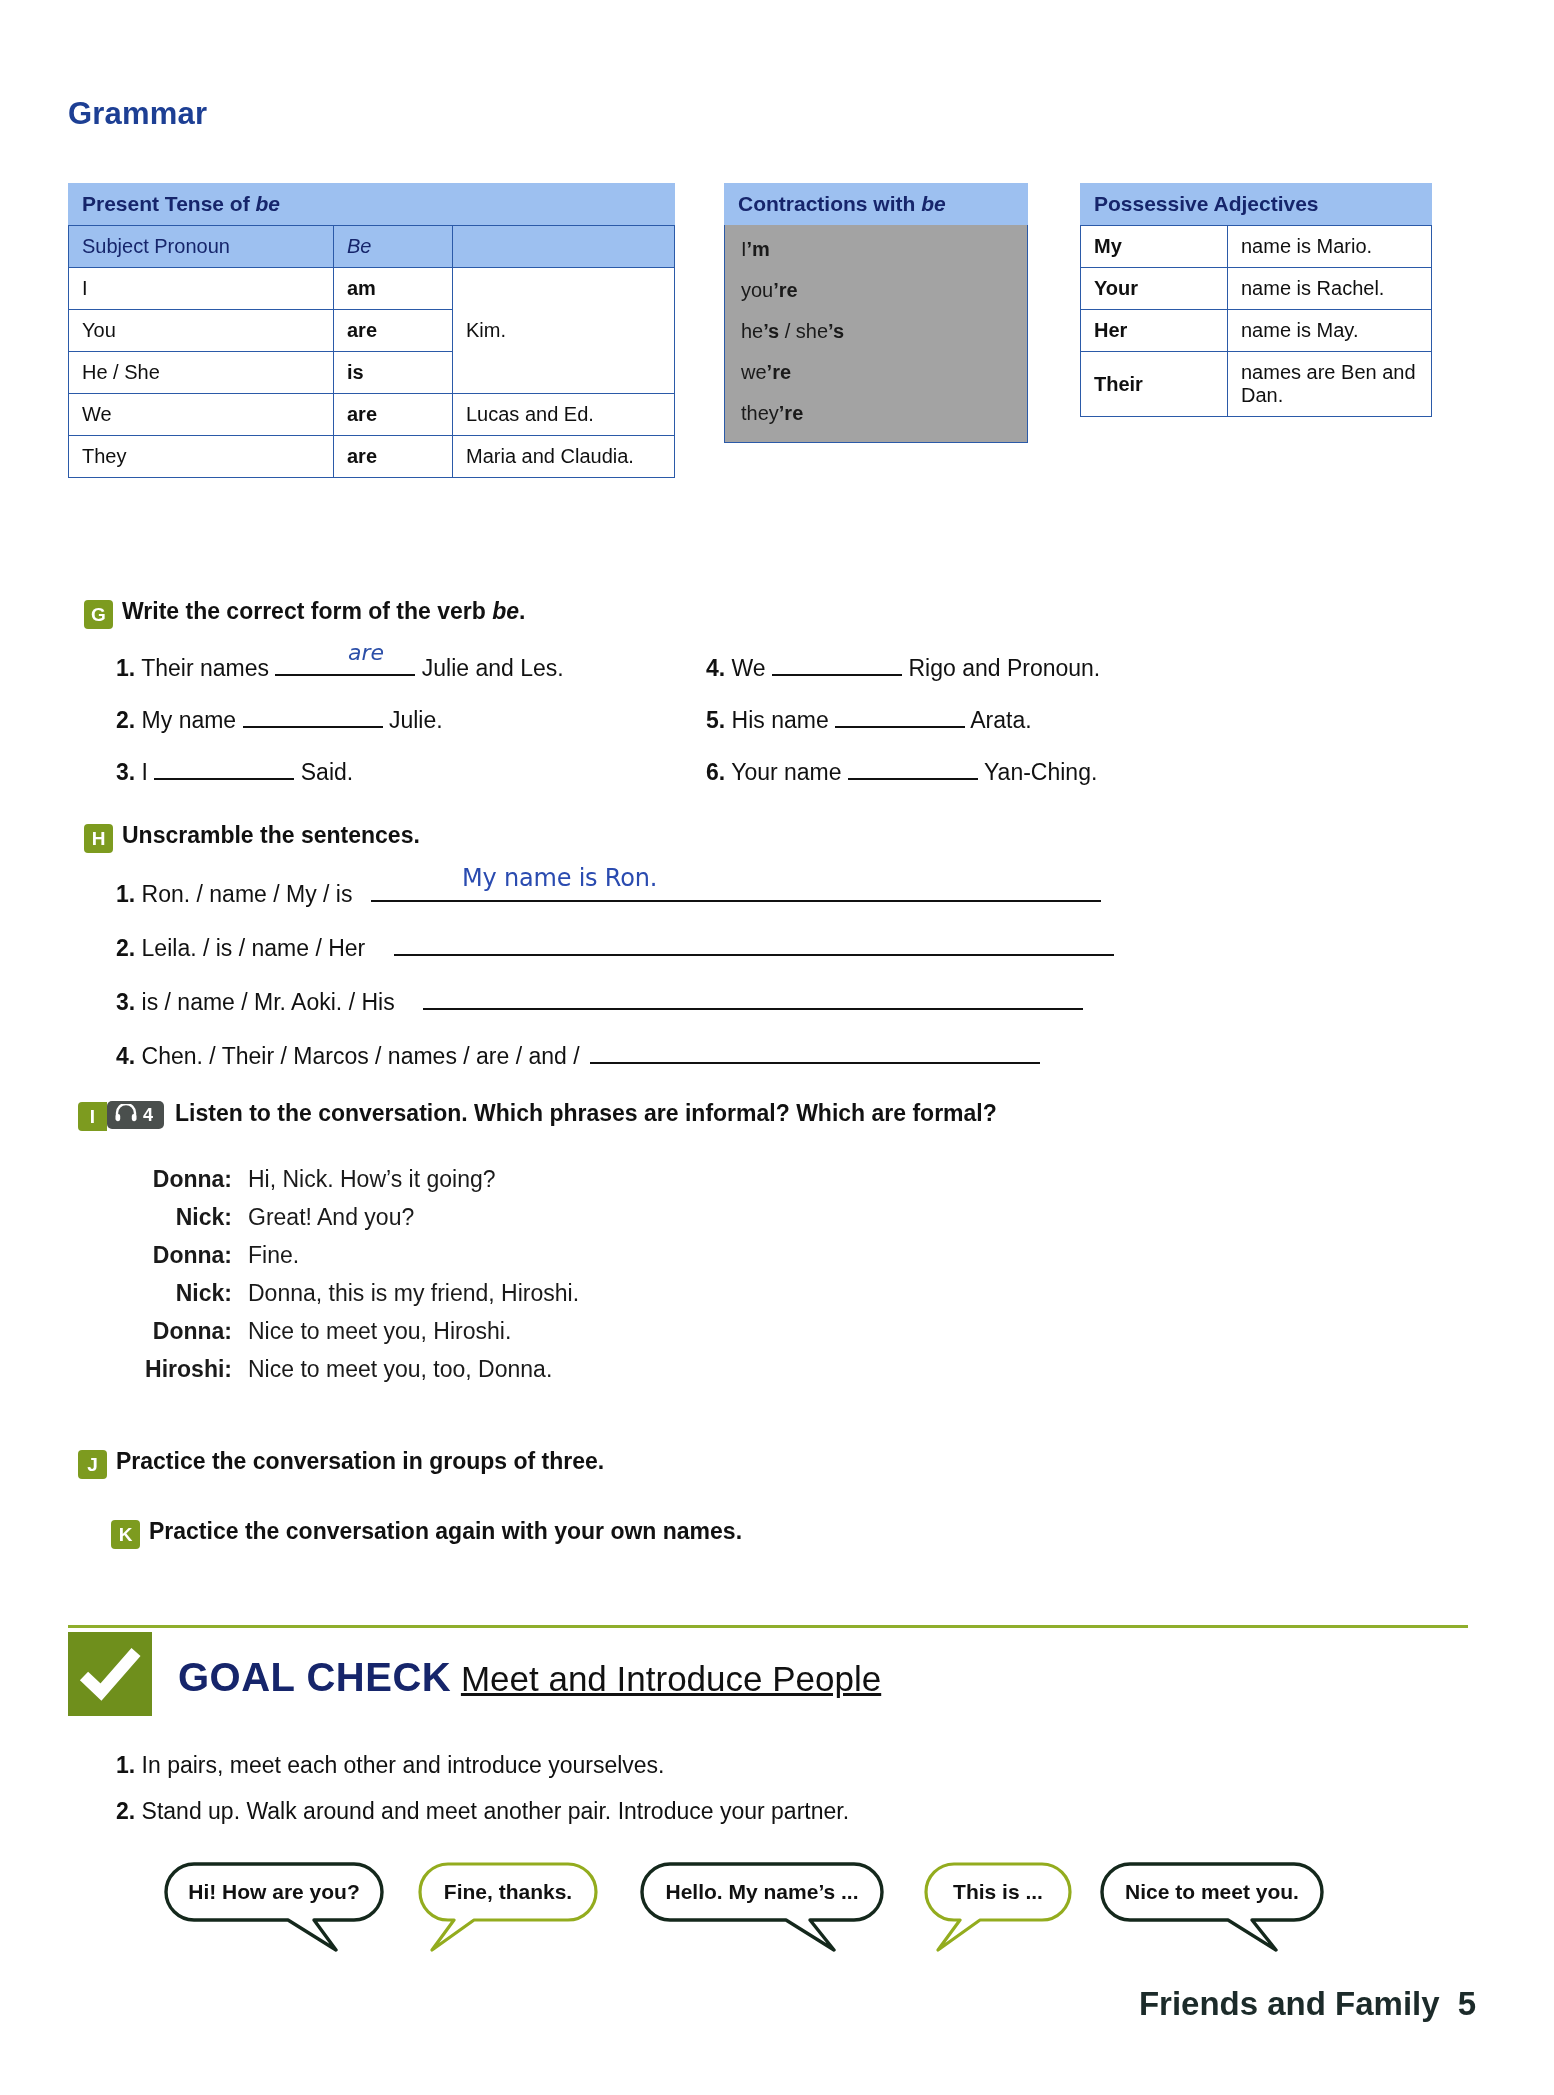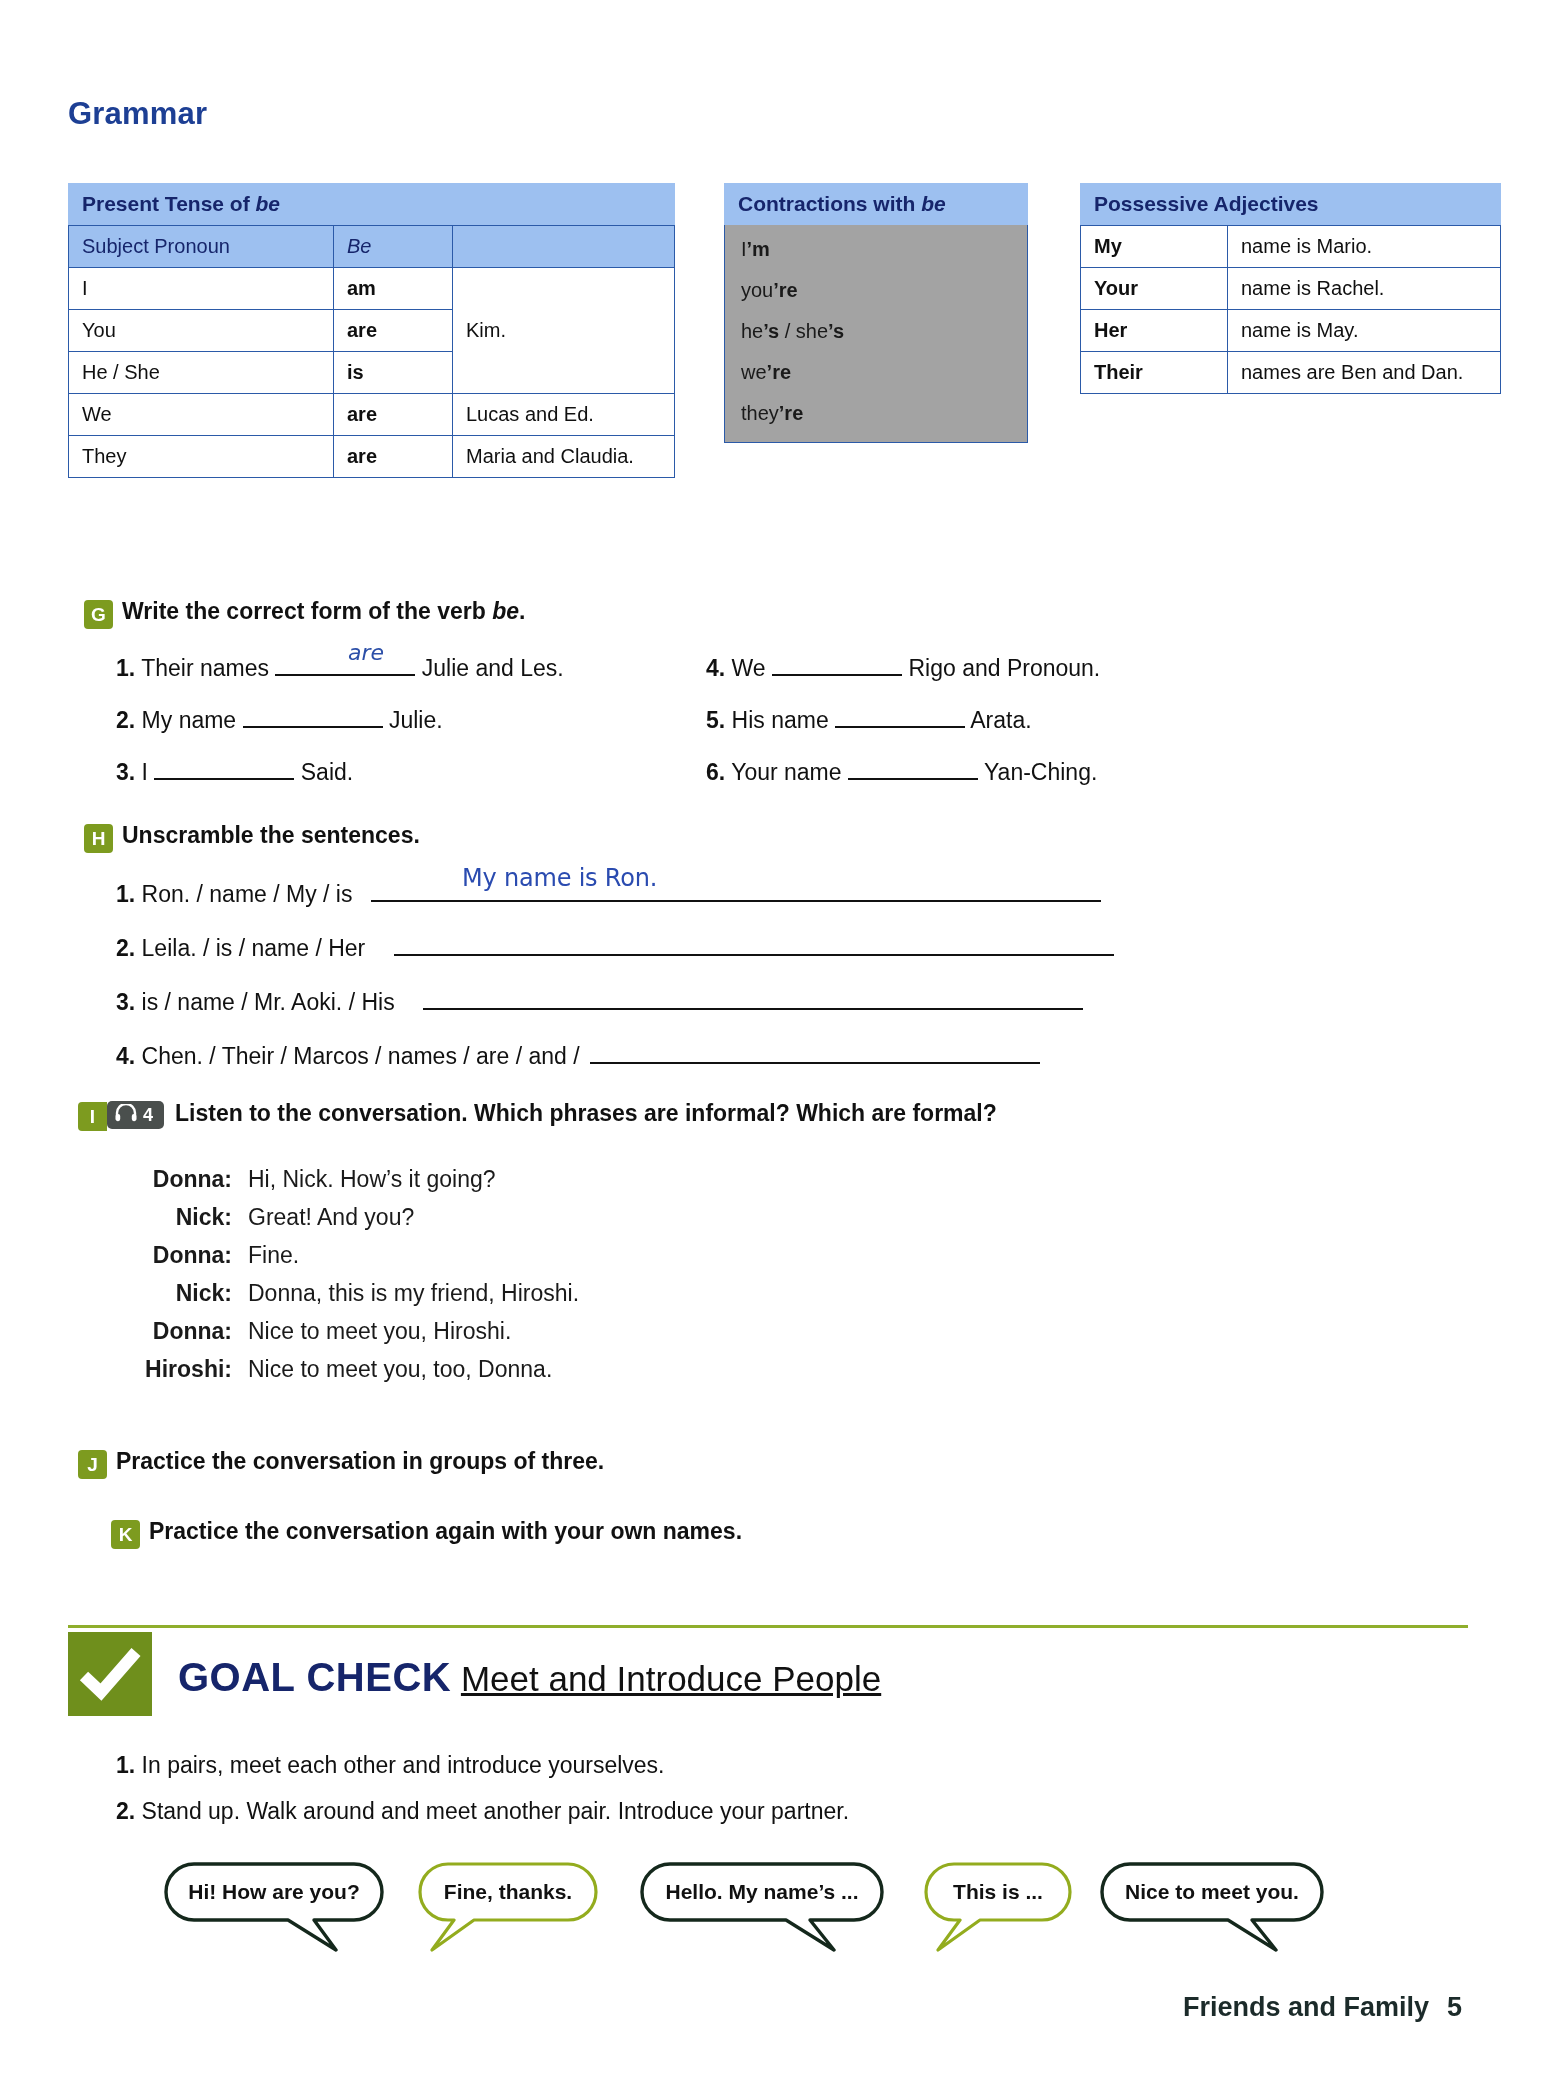--- a/index.html
+++ b/index.html
@@ -41,21 +41,21 @@
   #tbl-present table.gt td.c2 { width:92px; }
   #tbl-present table.gt td.c3 { width:auto; }
 
   
   #tbl-contractions { left:724px; top:183px; width:304px; }
   #tbl-contractions .body { border:1px solid #2b5aa8; border-top:none; background:#a3a3a3; padding:4px 0 8px 0; }
   #tbl-contractions .row { font-size:20px; padding:9px 16px; }
   #tbl-contractions .row b { font-weight:bold; }
 
   
-  #tbl-possessive { left:1080px; top:183px; width:421px; }
+  #tbl-possessive { left:1080px; top:183px; width:352px; }
   #tbl-possessive table.gt td.p1 { width:120px; font-weight:bold; }
 
   
   .ex { position:absolute; }
   .tag {
     display:inline-block; width:29px; height:29px; line-height:29px;
     background:#7d9b1f; color:#fff; font-weight:bold; font-size:19px;
     text-align:center; border-radius:4px; vertical-align:middle;
     margin-right:9px;
   }
@@ -109,22 +109,22 @@
   .bub { position:absolute; }
   .bub .txt {
     position:absolute; left:0; top:0; width:100%; height:74px;
     display:flex; align-items:center; justify-content:center;
     font-size:21px; color:#111;
     box-sizing:border-box; padding:0 16px;font-weight:bold;
   }
 
   
   .footer {
-    position:absolute; right:92px; bottom:72px;
-    font-size:27px; font-weight:bold; color:#1c2b2a;
+    position:absolute; right:78px; bottom:72px;
+    font-size:33px; font-weight:bold; color:#1c2b2a;
   }
   .footer .pg { margin-left:18px; }
 </style>
 </head>
 <body>
 
 <div class="page">
 
   <div class="grammar-title">Grammar</div>
 

